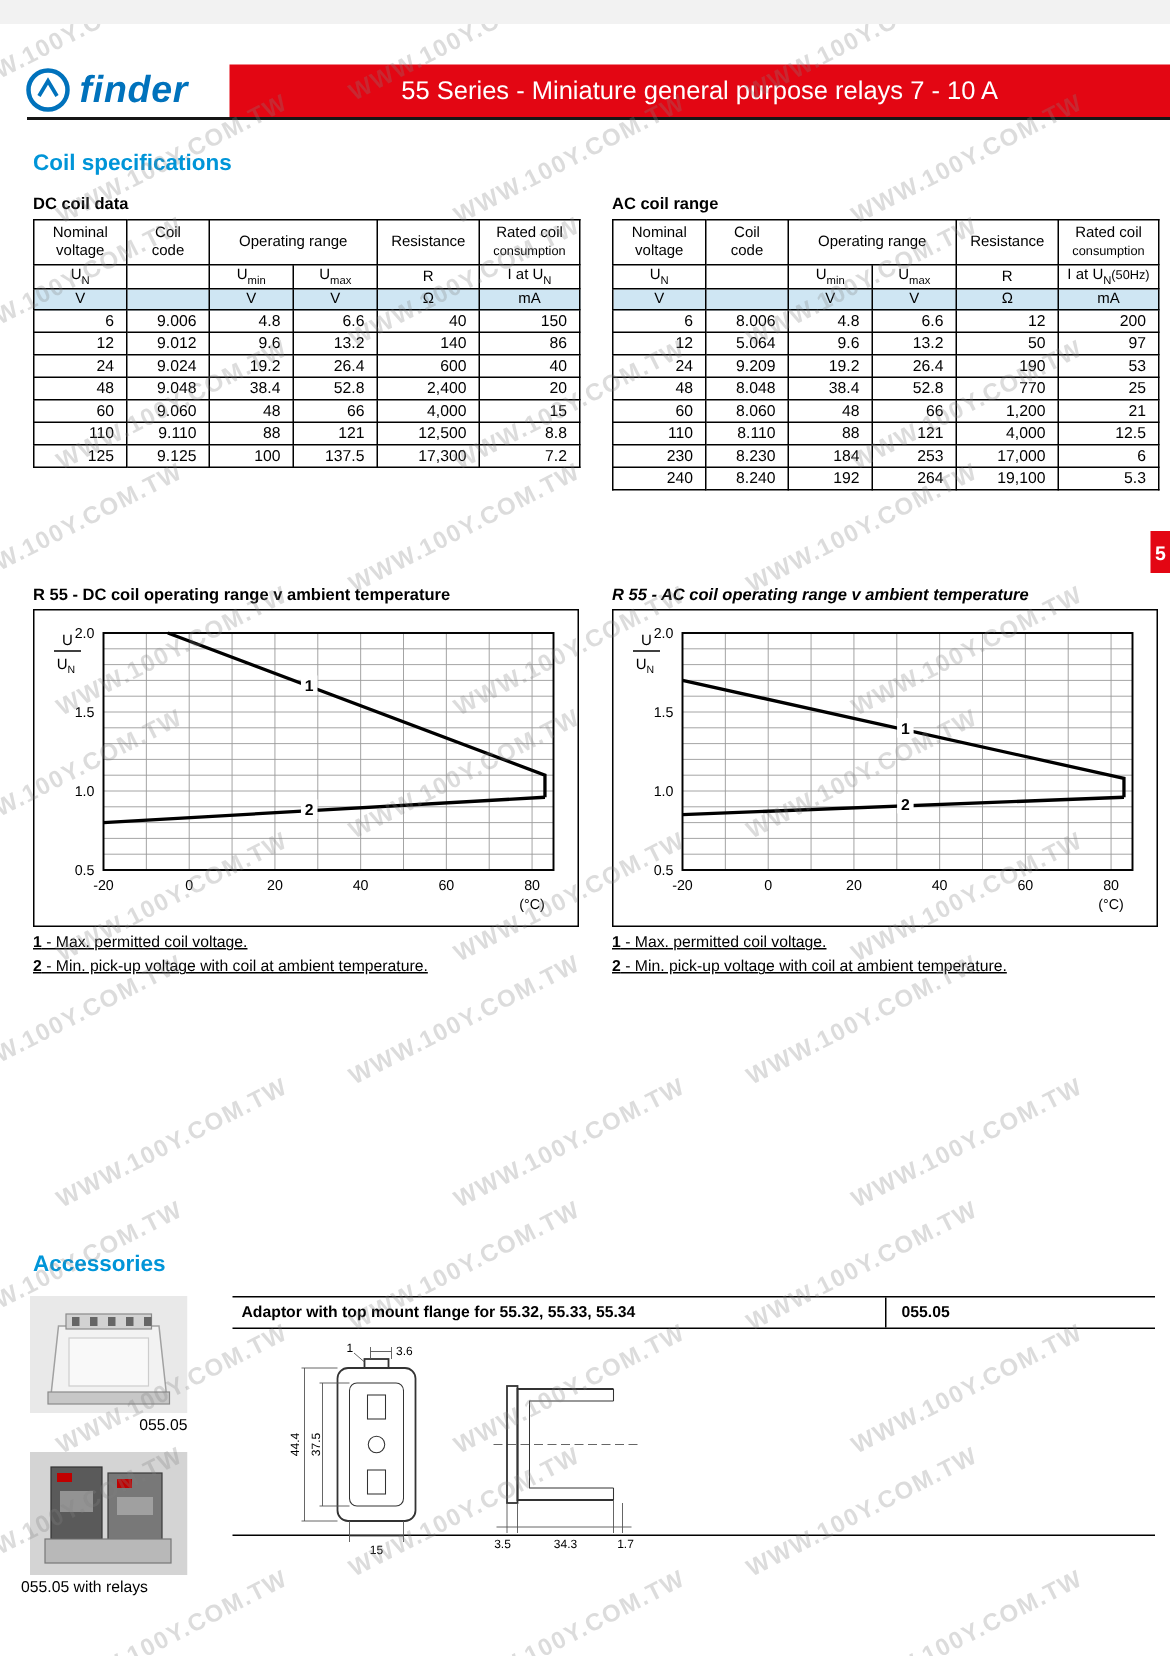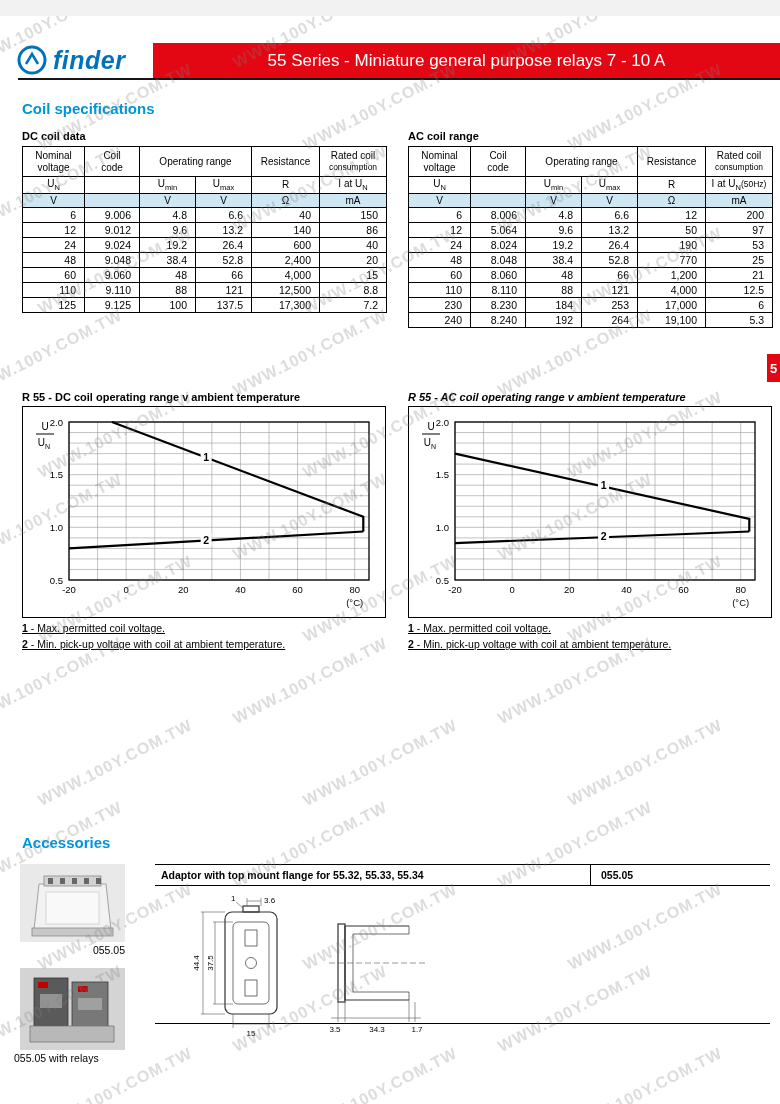--- a/index.html
+++ b/index.html
@@ -238,21 +238,21 @@
         <tr>
           <td>12</td>
           <td>5.064</td>
           <td>9.6</td>
           <td>13.2</td>
           <td>50</td>
           <td>97</td>
         </tr>
         <tr>
           <td>24</td>
-          <td>8.024</td>
+          <td>9.209</td>
           <td>19.2</td>
           <td>26.4</td>
           <td>190</td>
           <td>53</td>
         </tr>
         <tr>
           <td>48</td>
           <td>8.048</td>
           <td>38.4</td>
           <td>52.8</td>

